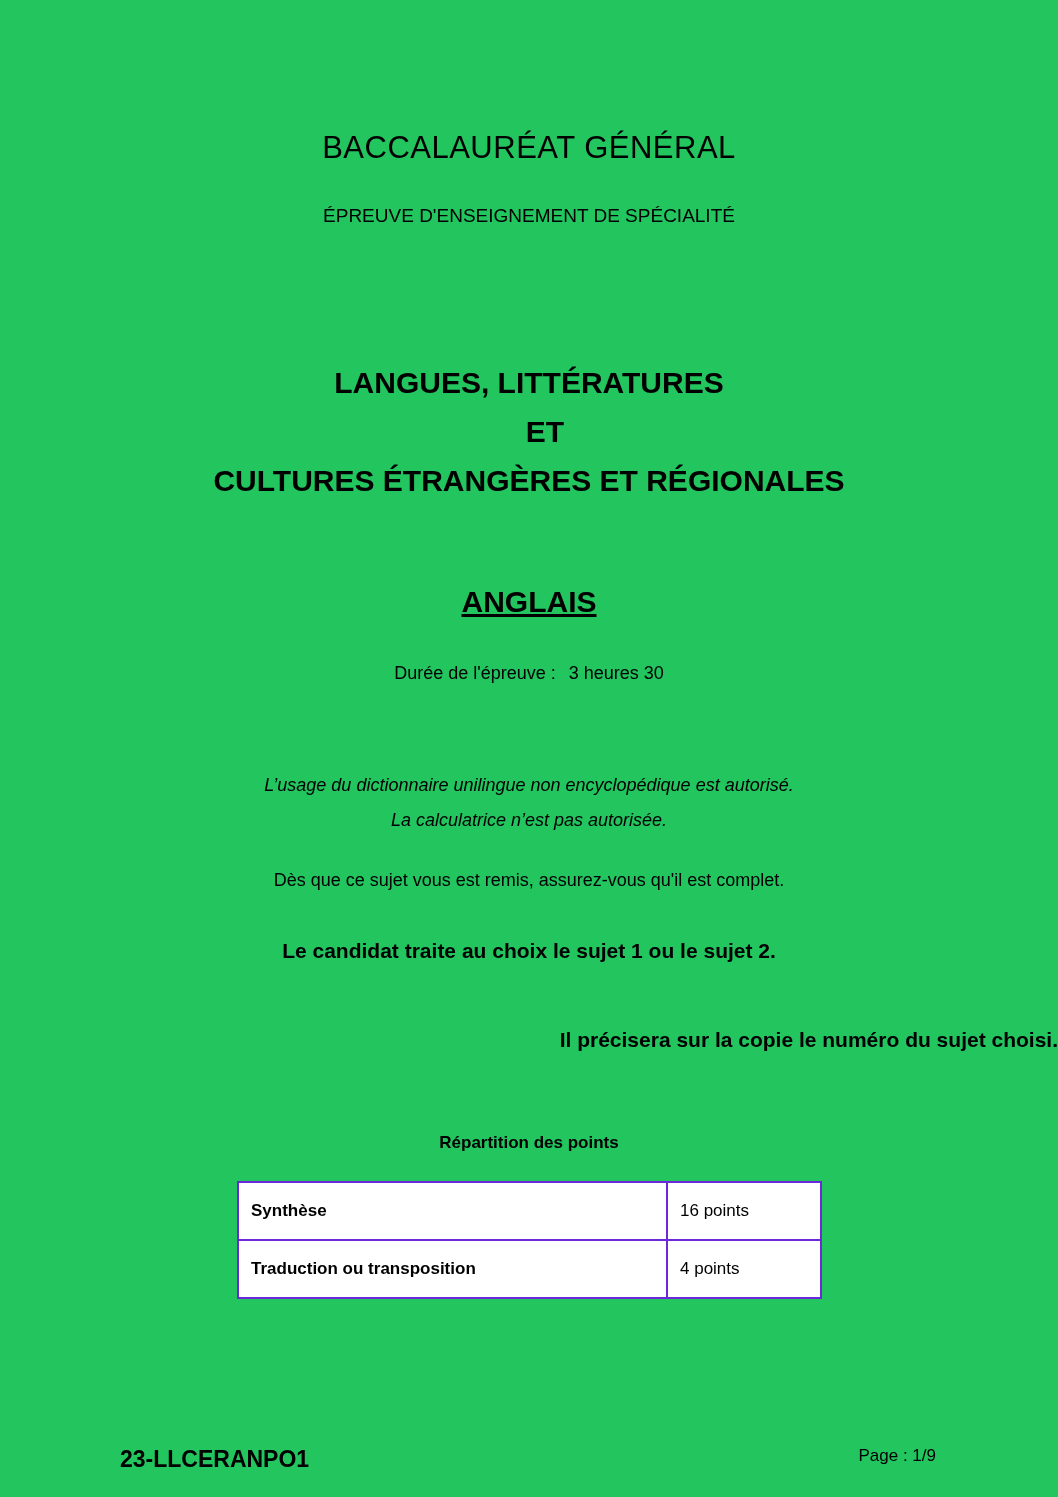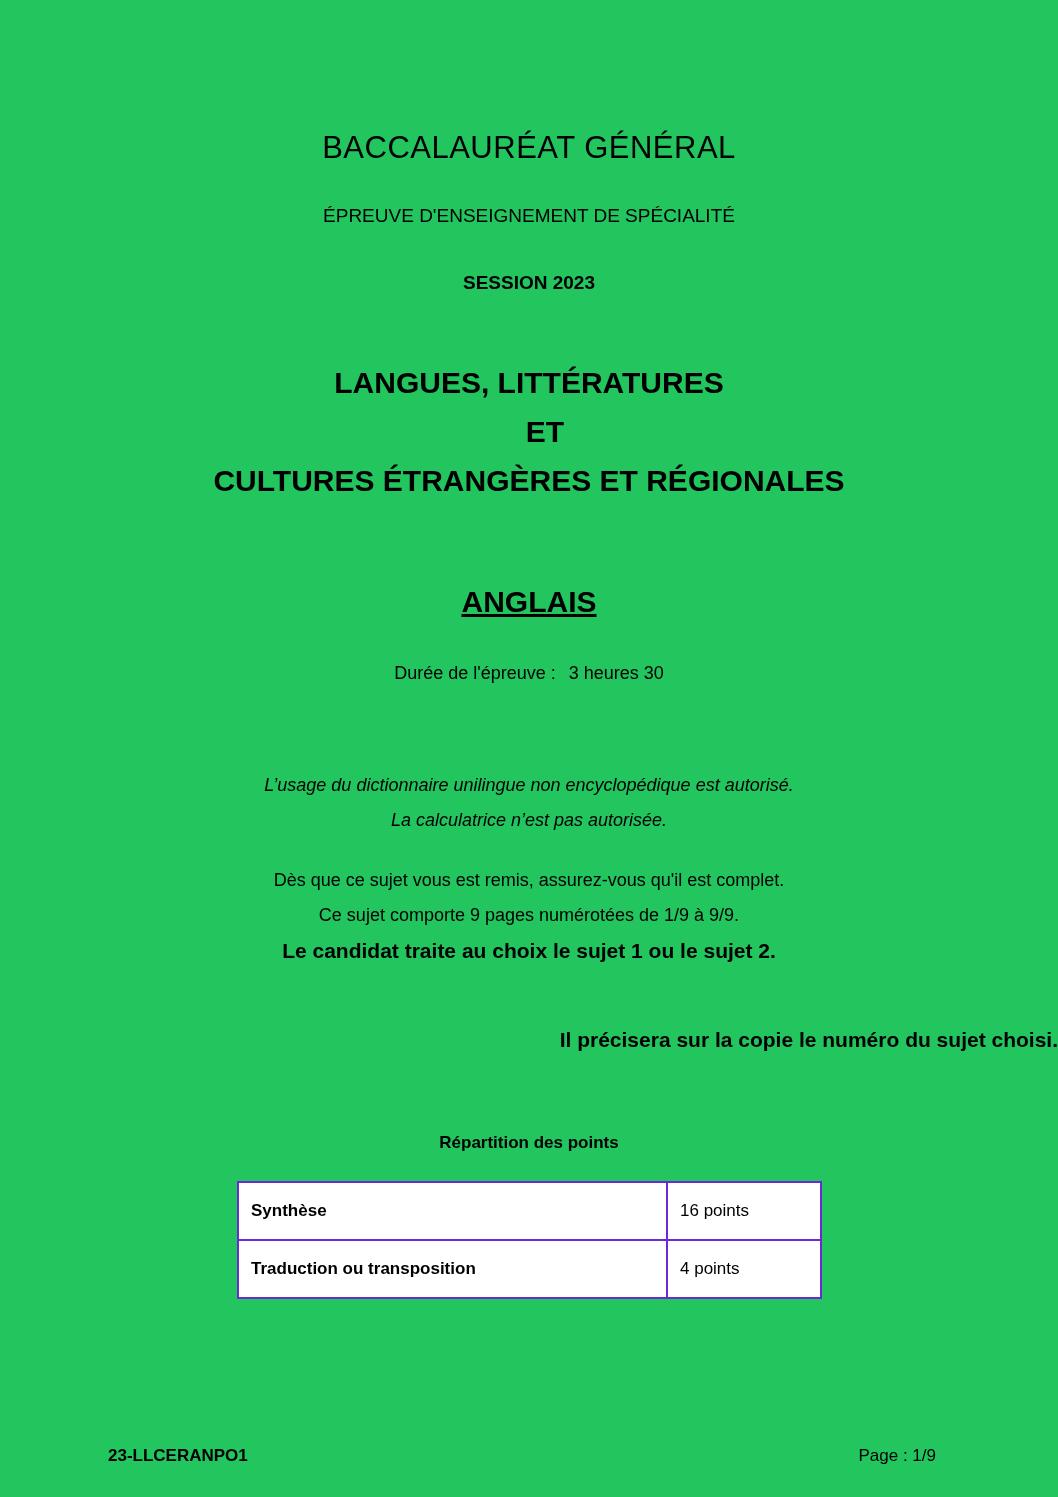--- a/index.html
+++ b/index.html
@@ -101,62 +101,60 @@
   table.points-table td.cell-label {
     width: 415px;
     font-weight: 700;
   }
   table.points-table td.cell-points {
     font-weight: 400;
   }
   .footer-ref {
     position: absolute;
     top: 1446px;
-    left: 108px;
-    font-size: 17px;
+    left: 120px;
+    font-size: 23px;
     font-weight: 700;
   }
   .footer-page {
     position: absolute;
     top: 1446px;
     right: 122px;
     font-size: 17px;
     font-weight: 400;
   }
 </style>
 </head>
 <body>
 
 <div class="page">
 
   <div class="centered exam-title">BACCALAURÉAT GÉNÉRAL</div>
 
   <div class="centered exam-subtitle">ÉPREUVE D'ENSEIGNEMENT DE SPÉCIALITÉ</div>
 
-  <div class="centered session">SESSION 2023</div>
 
   <div class="centered subject-line1">LANGUES, LITTÉRATURES</div>
 
   <div class="centered subject-line2">ET</div>
 
   <div class="centered subject-line3">CULTURES ÉTRANGÈRES ET RÉGIONALES</div>
 
   <div class="centered language">ANGLAIS</div>
 
   <div class="centered duration">
     <span>Durée de l'épreuve : </span><span class="bold">3 heures 30</span>
   </div>
 
   <div class="centered notice-italic2">La calculatrice n’est pas autorisée.</div>
 
   <div class="centered notice-italic1">L’usage du dictionnaire unilingue non encyclopédique est autorisé.</div>
 
   <div class="centered notice-plain1">Dès que ce sujet vous est remis, assurez-vous qu'il est complet.</div>
 
-  <div class="centered notice-plain2">Ce sujet comporte 9 pages numérotées de 1/9 à 9/9.</div>
 
   <div class="centered instruction1">Le candidat traite au choix le sujet 1 ou le sujet 2.</div>
 
   <div class="centered instruction2">Il précisera sur la copie le numéro du sujet choisi.</div>
 
   <div class="centered points-title">Répartition des points</div>
 
   <table class="points-table">
     <tbody>
       <tr>

